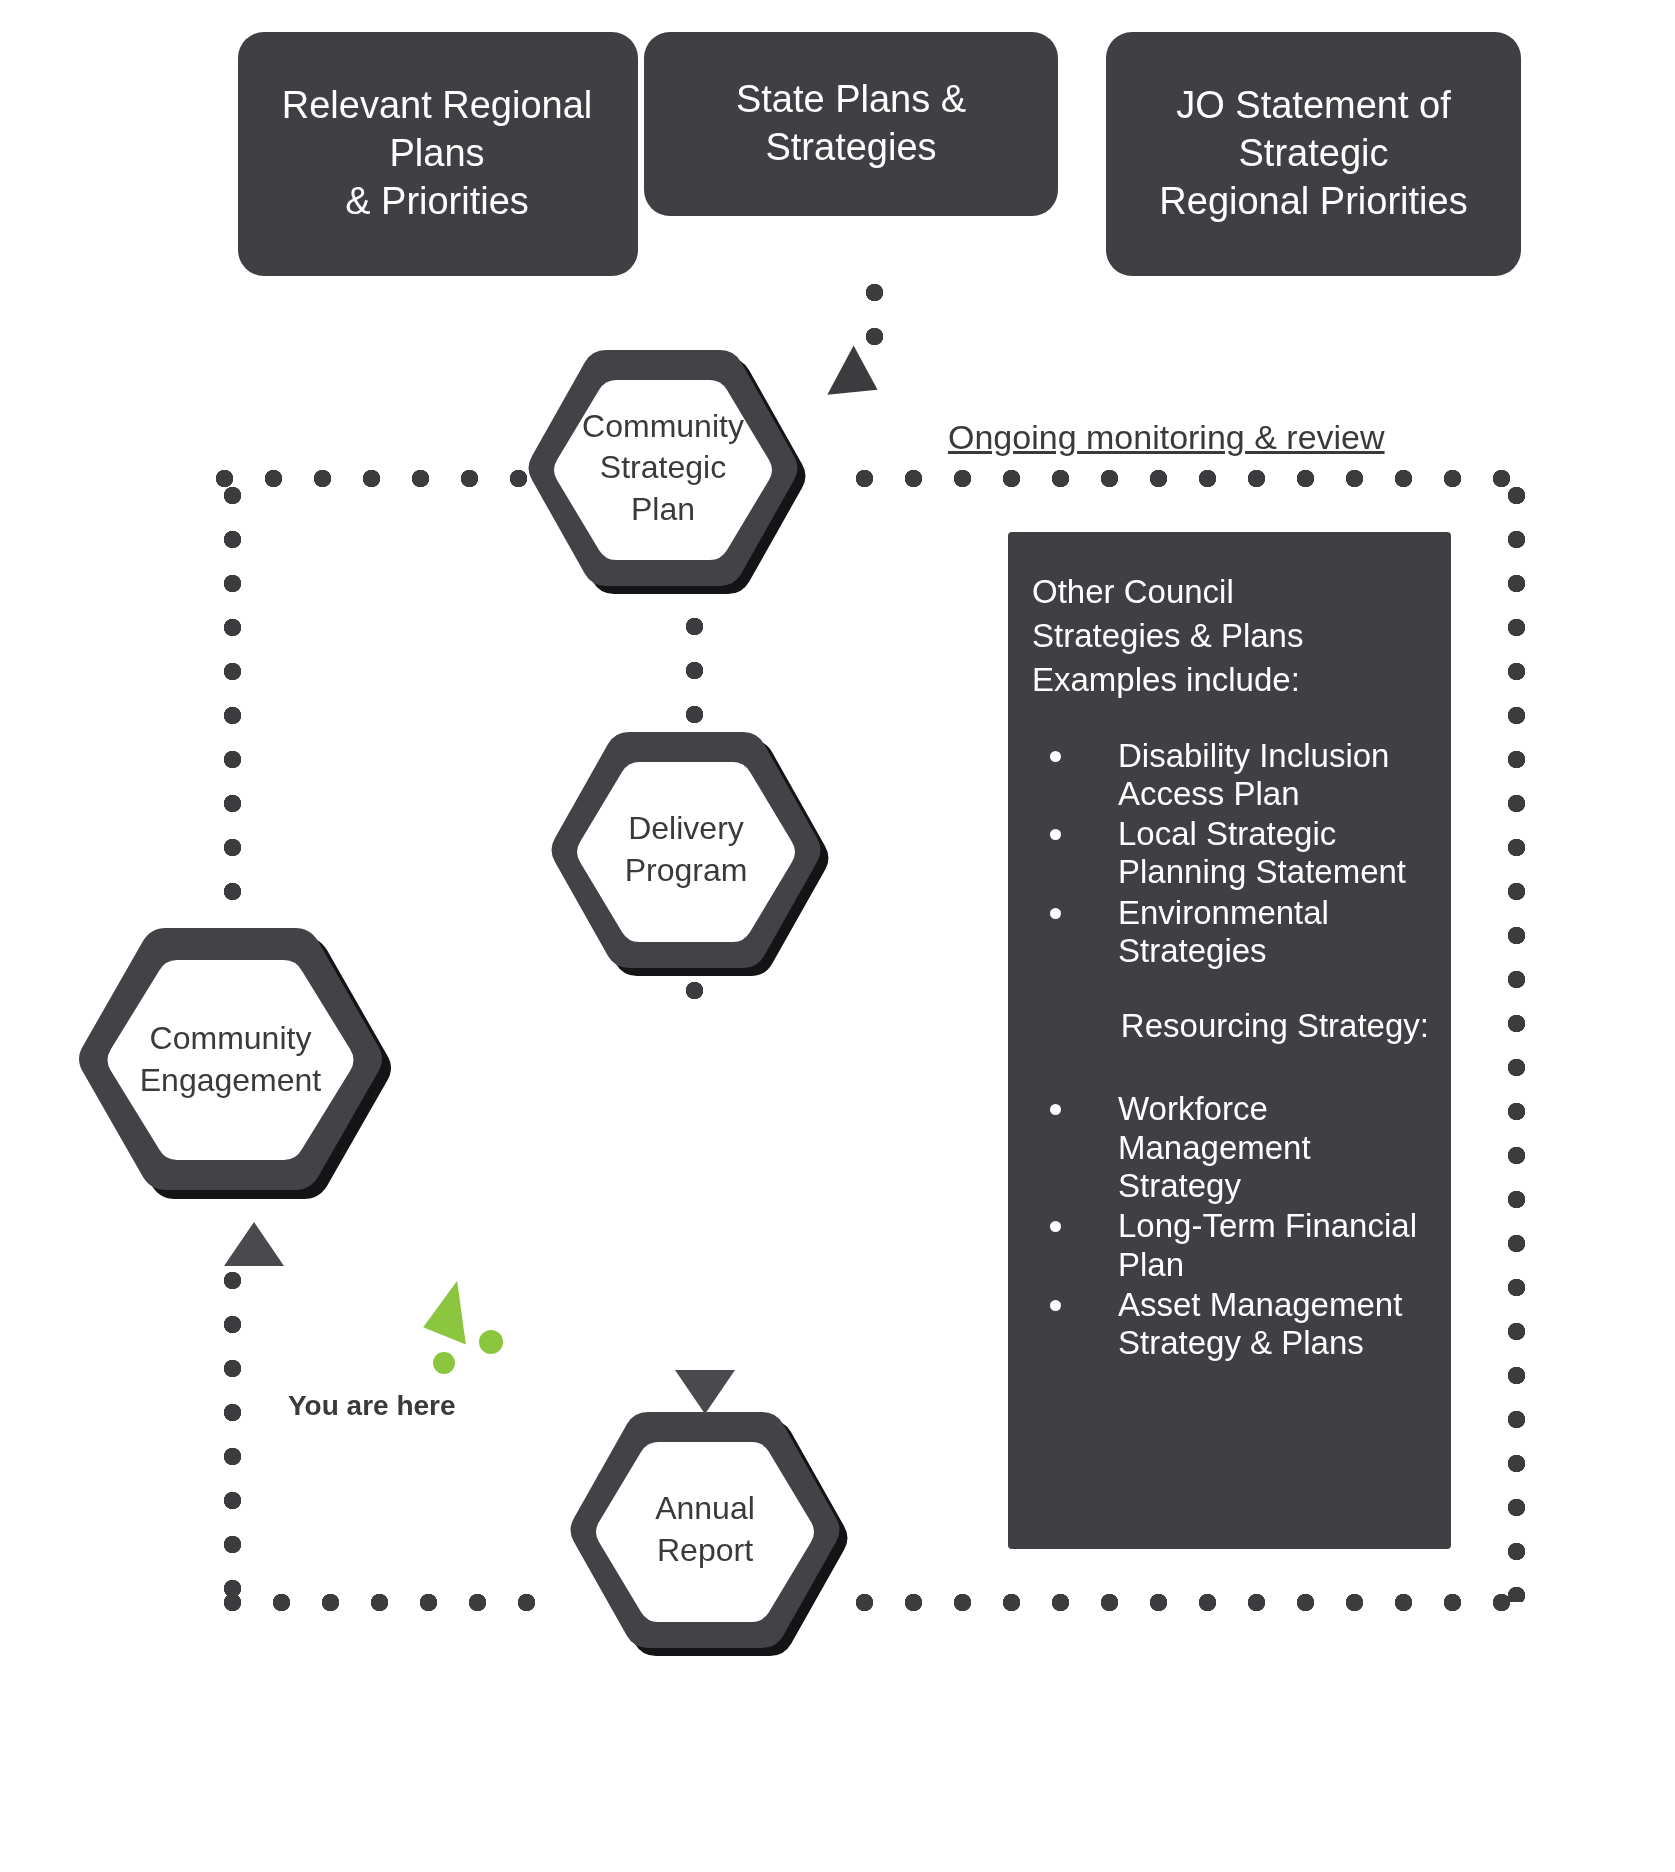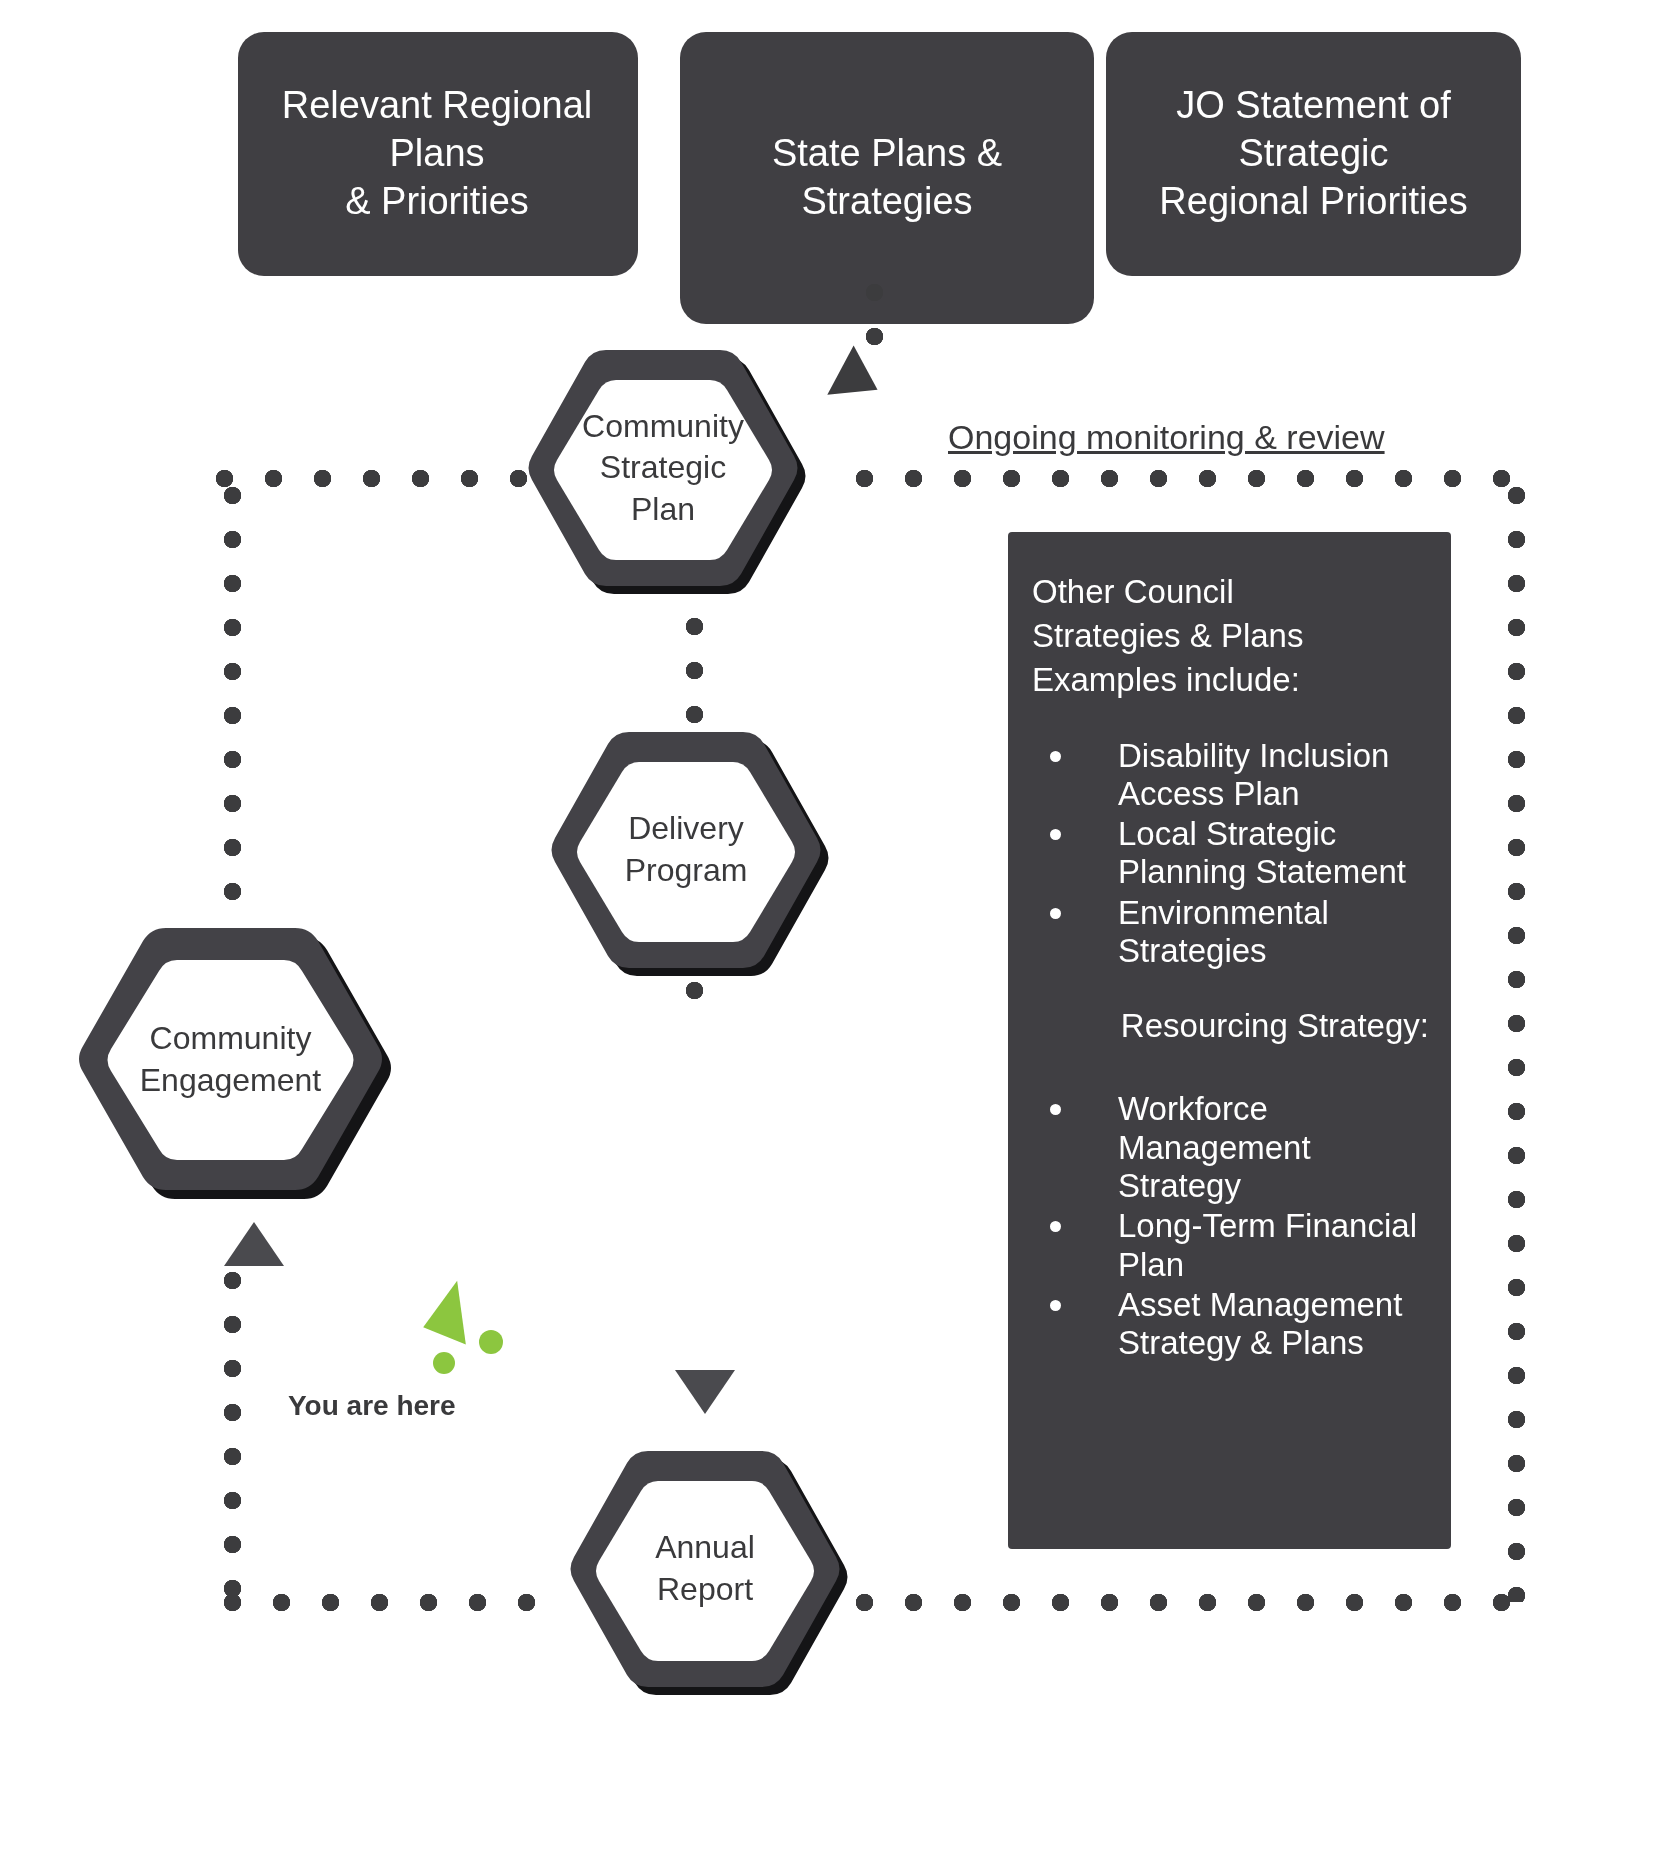--- a/index.html
+++ b/index.html
@@ -29,21 +29,21 @@
     align-items: center;
     justify-content: center;
     text-align: center;
     font-size: 38px;
     line-height: 1.26;
     padding: 10px 18px;
     box-sizing: border-box;
     white-space: pre-line;
   }
   #topbox-0 { left: 238px;  top: 32px;  width: 400px; height: 244px; padding-left: 16px; }
-  #topbox-1 { left: 680px;  top: 32px;  width: 414px; height: 292px; }
+  #topbox-1 { left: 644px;  top: 32px;  width: 414px; height: 184px; }
   #topbox-2 { left: 1106px; top: 32px;  width: 415px; height: 244px; }
 
   
   #info-panel {
     position: absolute;
     left: 1008px;
     top: 532px;
     width: 443px;
     height: 1017px;
     background: #403F43;
@@ -101,21 +101,21 @@
     white-space: pre-line;
     pointer-events: none;
   }
   .hex-label.small   { font-size: 32px; line-height: 1.30; }
   .hex-label.big     { font-size: 42px; line-height: 1.28; font-weight: bold; color: #333336; }
 
   #hex-csp  { left: 528px;  top: 344px;  width: 270px; height: 248px; }
   #hex-dp   { left: 551px;  top: 726px;  width: 270px; height: 248px; }
   #hex-op   { left: 570px;  top: 1000px; width: 310px; height: 348px; }
   #hex-ce   { left: 78px;   top: 922px;  width: 305px; height: 275px; }
-  #hex-ar   { left: 570px;  top: 1445px; width: 270px; height: 248px; }
+  #hex-ar   { left: 570px;  top: 1406px; width: 270px; height: 248px; }
 
   
   .dot-h, .dot-v {
     position: absolute;
   }
   .dot-h {
     height: 17px;
     background-image: radial-gradient(circle at 8.5px 8.5px, #3C3C3E 8.5px, rgba(0,0,0,0) 9px);
     background-size: 49px 17px;
     background-repeat: repeat-x;

